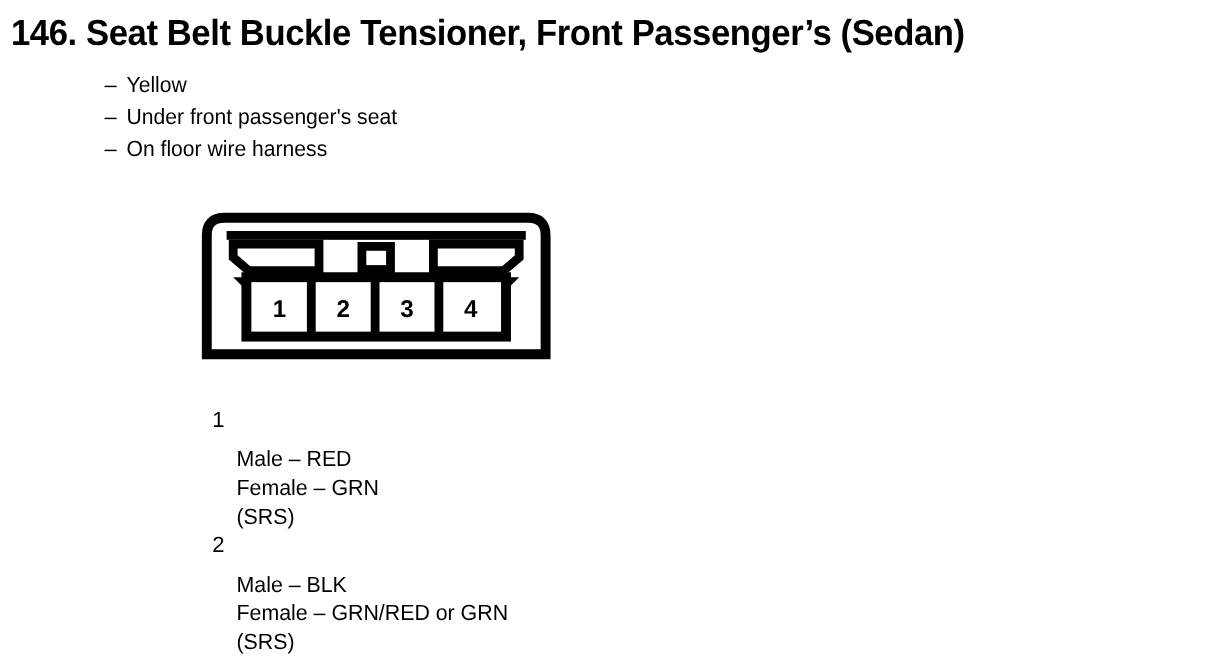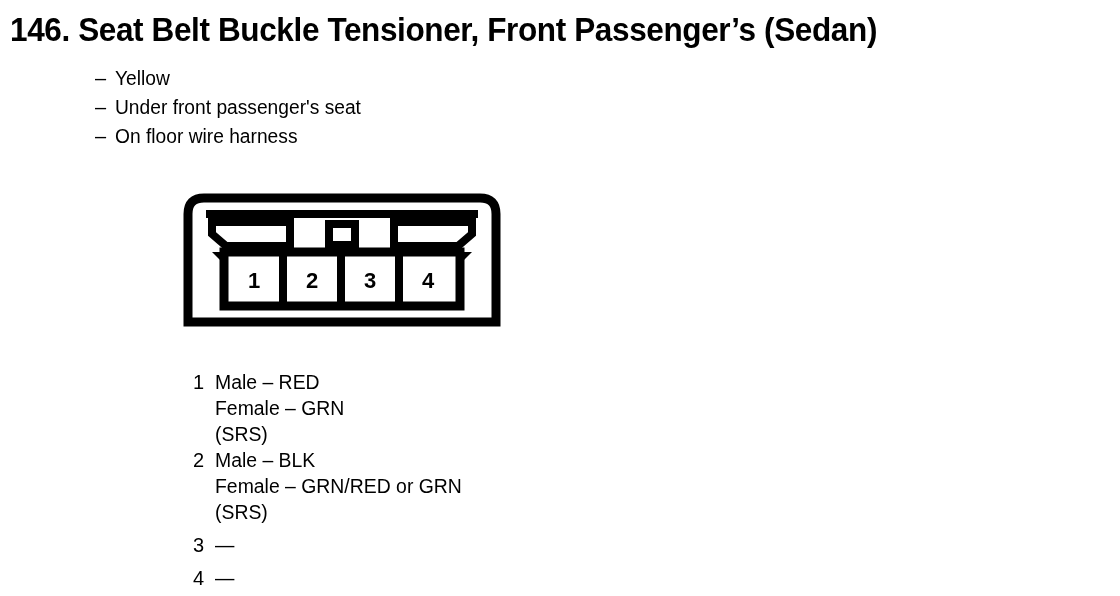--- a/index.html
+++ b/index.html
@@ -78,20 +78,21 @@
   }
   .legend-num {
     width: 16px;
     flex: 0 0 16px;
     text-align: right;
     line-height: 26px;
     margin-right: 11px;
   }
   .legend-lines {
     line-height: 26px;
+    margin-top: 36px;
   }
   .legend-line {
     white-space: nowrap;
     transform: scaleX(0.97);
     transform-origin: left center;
   }
   .legend-group.empty .legend-lines {
     line-height: 26px;
   }
   .legend-group.spaced {

